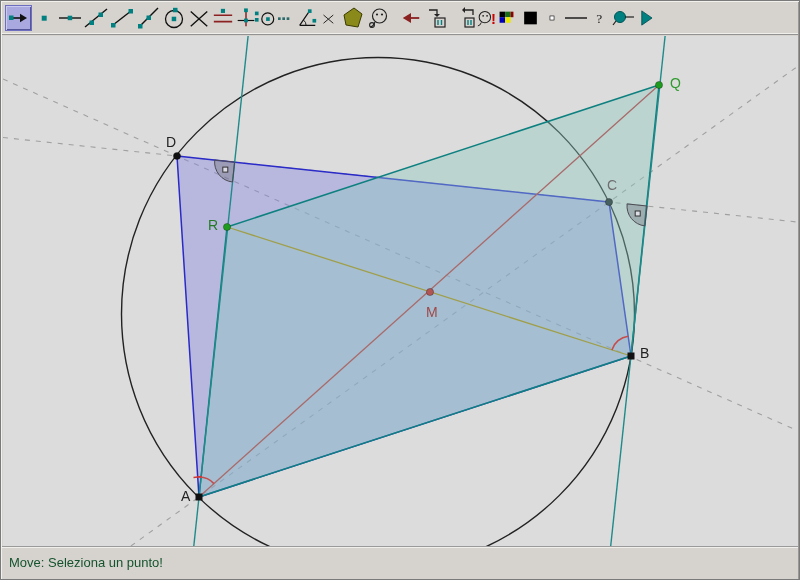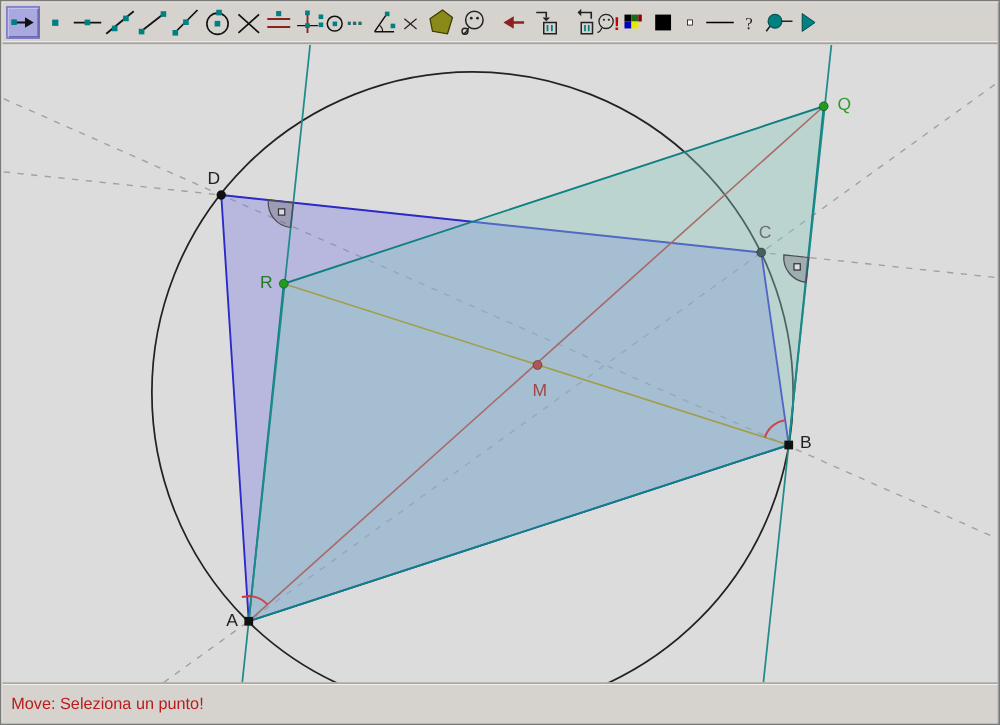--- a/index.html
+++ b/index.html
@@ -34,21 +34,21 @@
   }
   .canvas svg{display:block;}
   .statusbar{
     position:absolute;left:1px;right:1px;top:545px;height:33px;
     background:#d6d3ce;
     border-top:1px solid #9a9a9a;
     box-shadow:inset 0 1px 0 #f0efec;
   }
   .statusbar span{
     position:absolute;left:7px;top:0;line-height:32px;
-    font-size:13px;color:#b91c1c;
+    font-size:13px;color:#14532d;
   }
 </style>
 </head>
 <body>
 
 <div class="window">
   <div class="toolbar" id="toolbar">
       <div class="tool selected" style="left: 3px; width: 27px;">
         <svg width="24" height="24" viewBox="0 0 24 24">
           <path d="M5 12h10" stroke="#111" stroke-width="1.6"></path>

